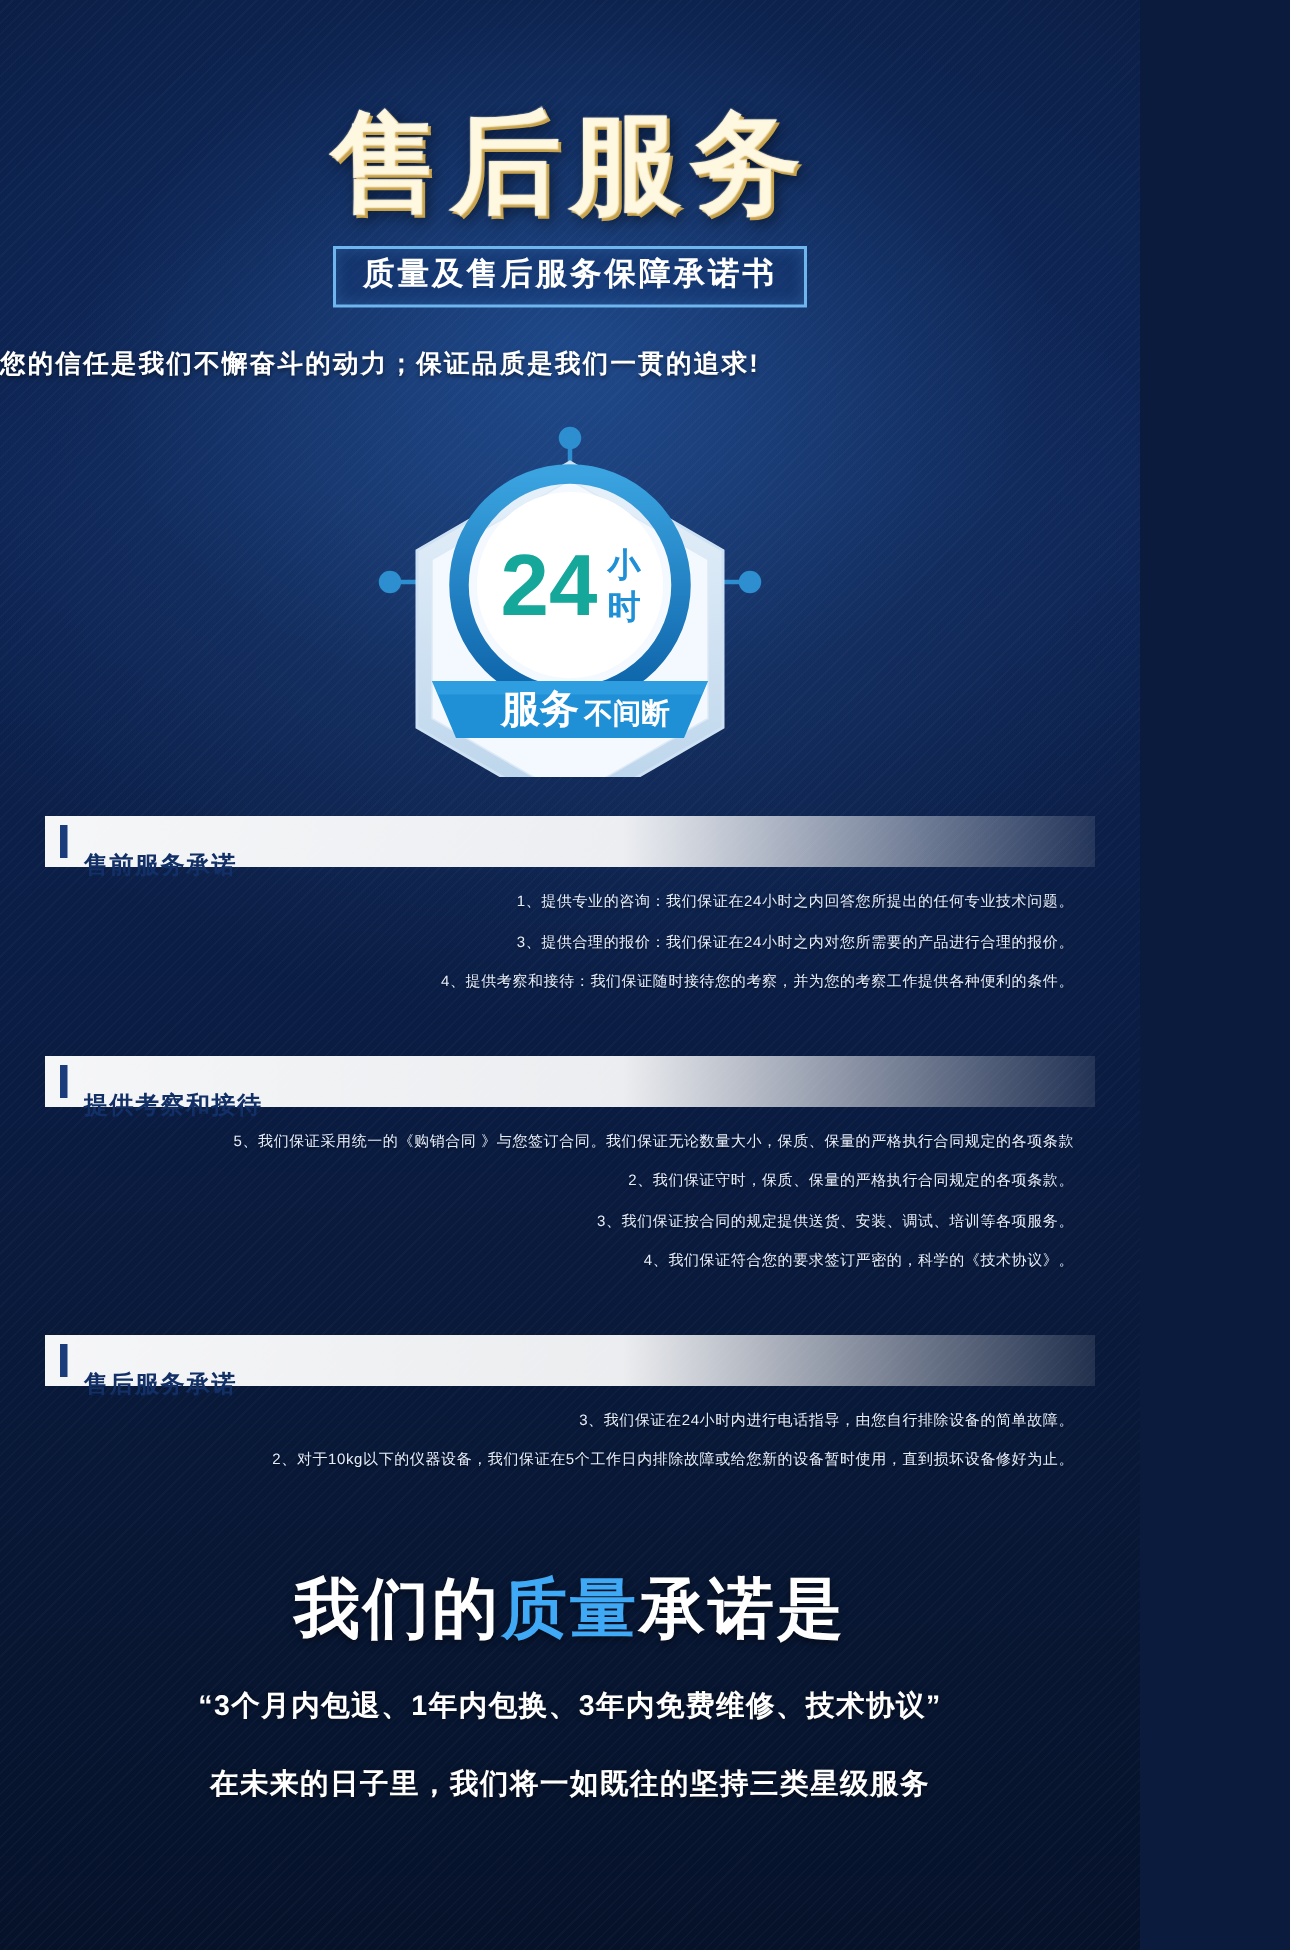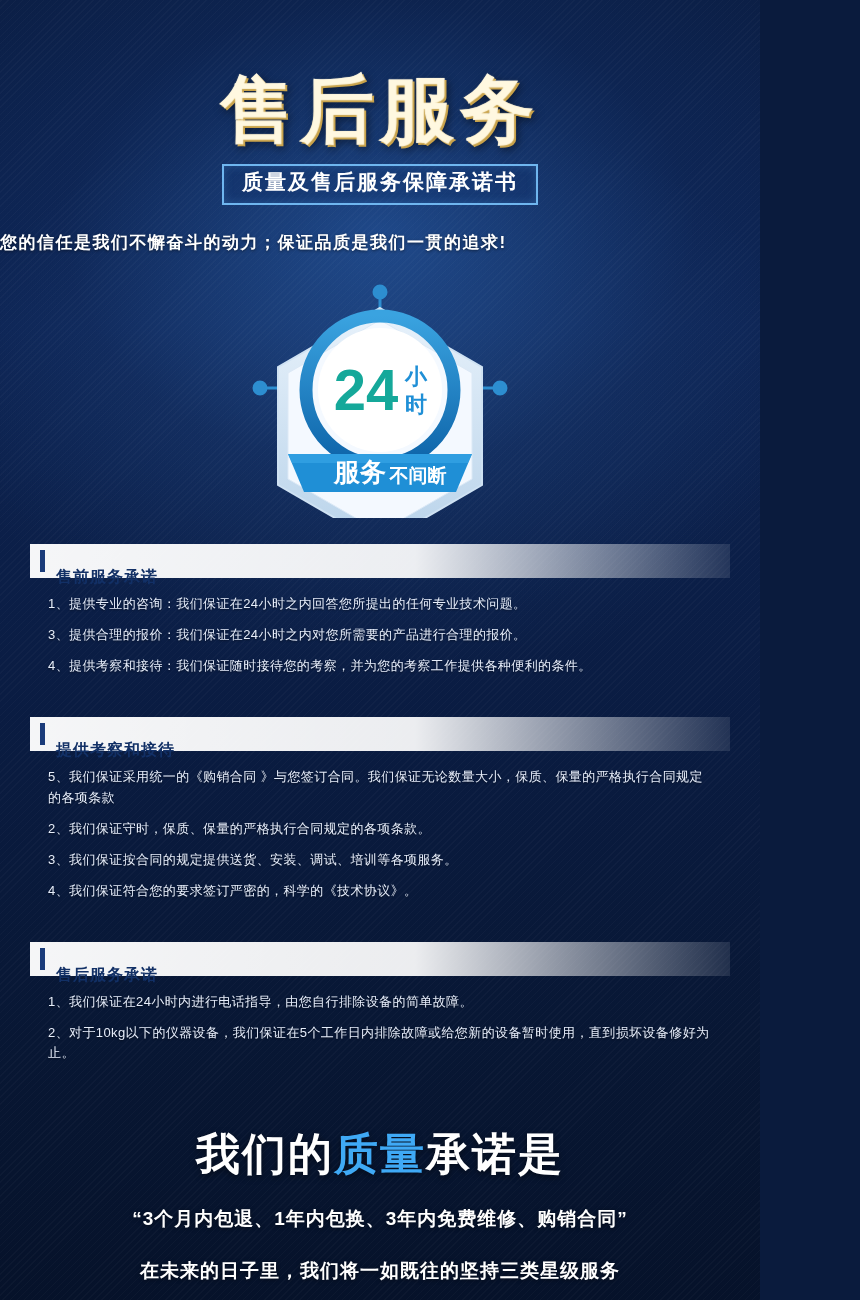--- a/index.html
+++ b/index.html
@@ -130,25 +130,26 @@
     font-size: 16px;
     font-weight: bold;
     color: #123066;
     letter-spacing: 1px;
   }
   .section-body {
     padding: 16px 14px 4px 18px;
   }
   .line {
     color: #e7eefb;
-    font-size: 13px;
+    font-size: 10px;
     line-height: 1.55;
     margin-bottom: 11px;
     letter-spacing: 0.4px;
     text-shadow: 0 1px 2px rgba(0,0,0,0.45);
+    text-align: right;
   }
 
   
   .promise {
     margin-top: 46px;
     text-align: center;
   }
   .promise-title {
     font-size: 44px;
     font-weight: bold;
@@ -254,27 +255,27 @@
         <div class="line">4、我们保证符合您的要求签订严密的，科学的《技术协议》。</div>
       </div>
     </div>
 
     <div class="section">
       <div class="section-header">
         <div class="accent"></div>
         <div class="title">售后服务承诺</div>
       </div>
       <div class="section-body">
-        <div class="line">1、我们保证在24小时内进行电话指导，由您自行排除设备的简单故障。</div>
+        <div class="line">3、我们保证在24小时内进行电话指导，由您自行排除设备的简单故障。</div>
         <div class="line">2、对于10kg以下的仪器设备，我们保证在5个工作日内排除故障或给您新的设备暂时使用，直到损坏设备修好为止。</div>
       </div>
     </div>
 
     <div class="promise">
       <div class="promise-title">
         <span>我们的</span><span class="hl">质量</span><span>承诺是</span>
       </div>
-      <div class="promise-line1">“3个月内包退、1年内包换、3年内免费维修、购销合同”</div>
+      <div class="promise-line1">“3个月内包退、1年内包换、3年内免费维修、技术协议”</div>
       <div class="promise-line2">在未来的日子里，我们将一如既往的坚持三类星级服务</div>
     </div>
 
   </div>
 </div>
 
 </body></html>

